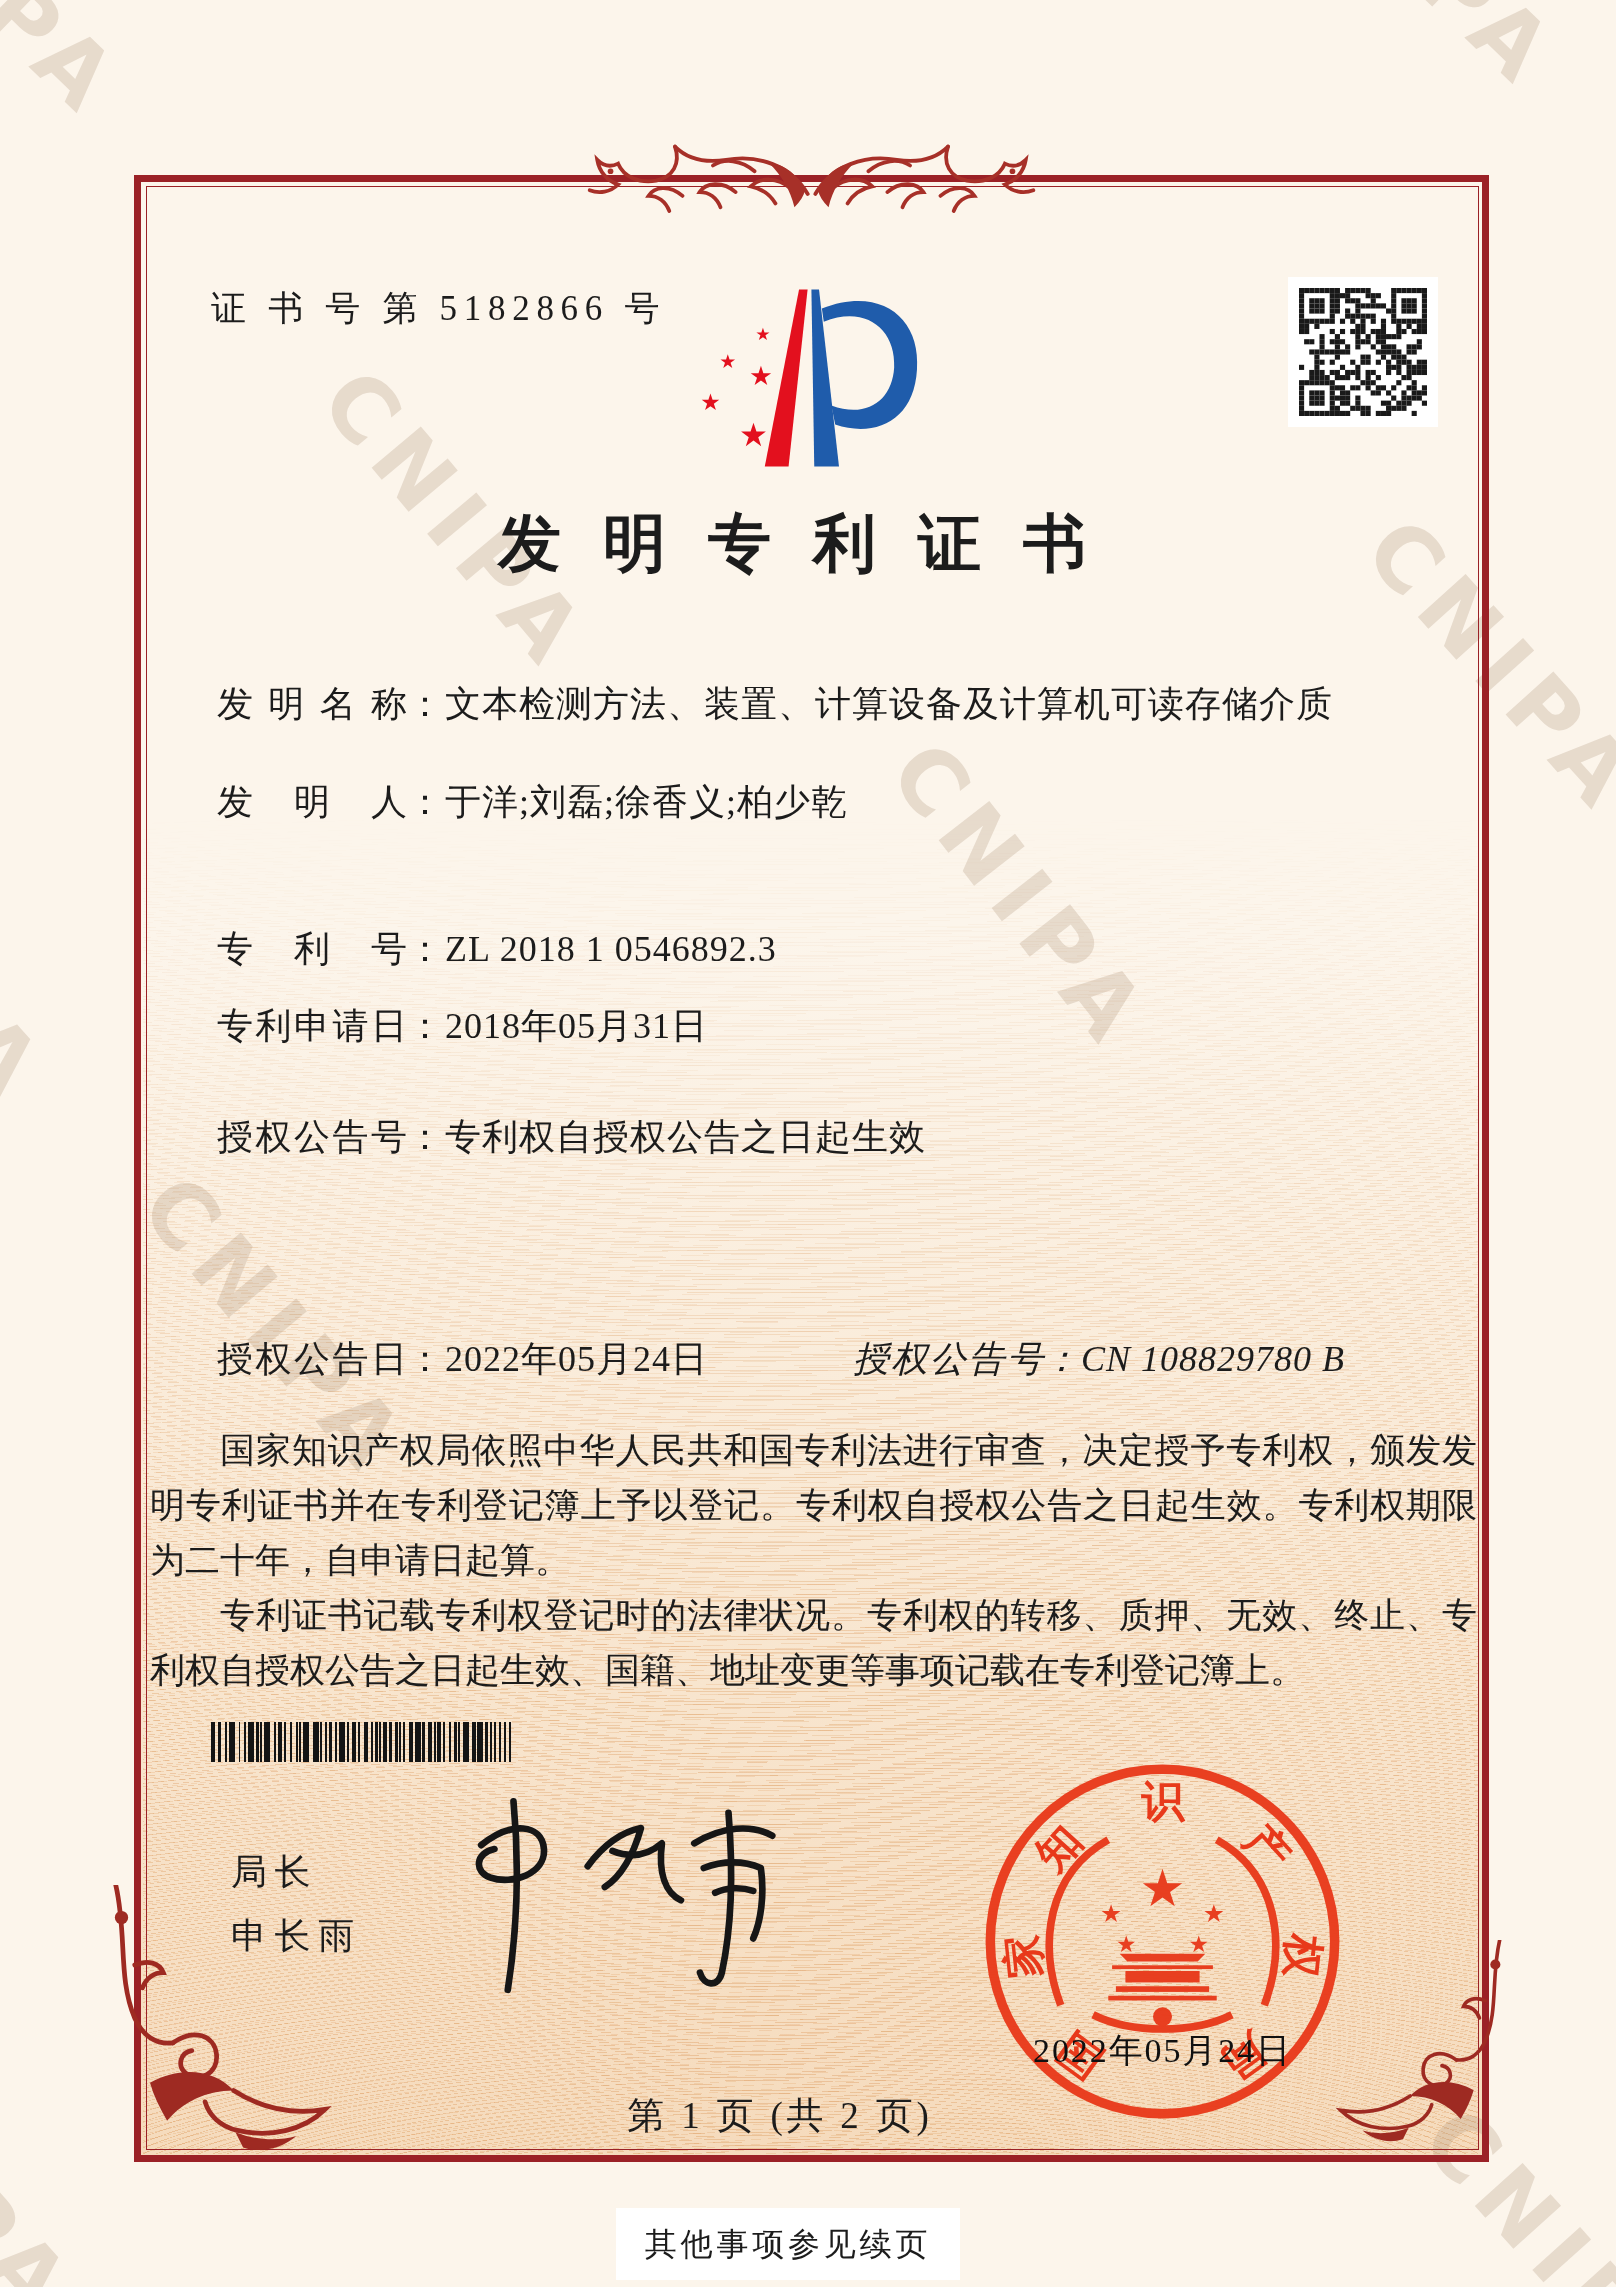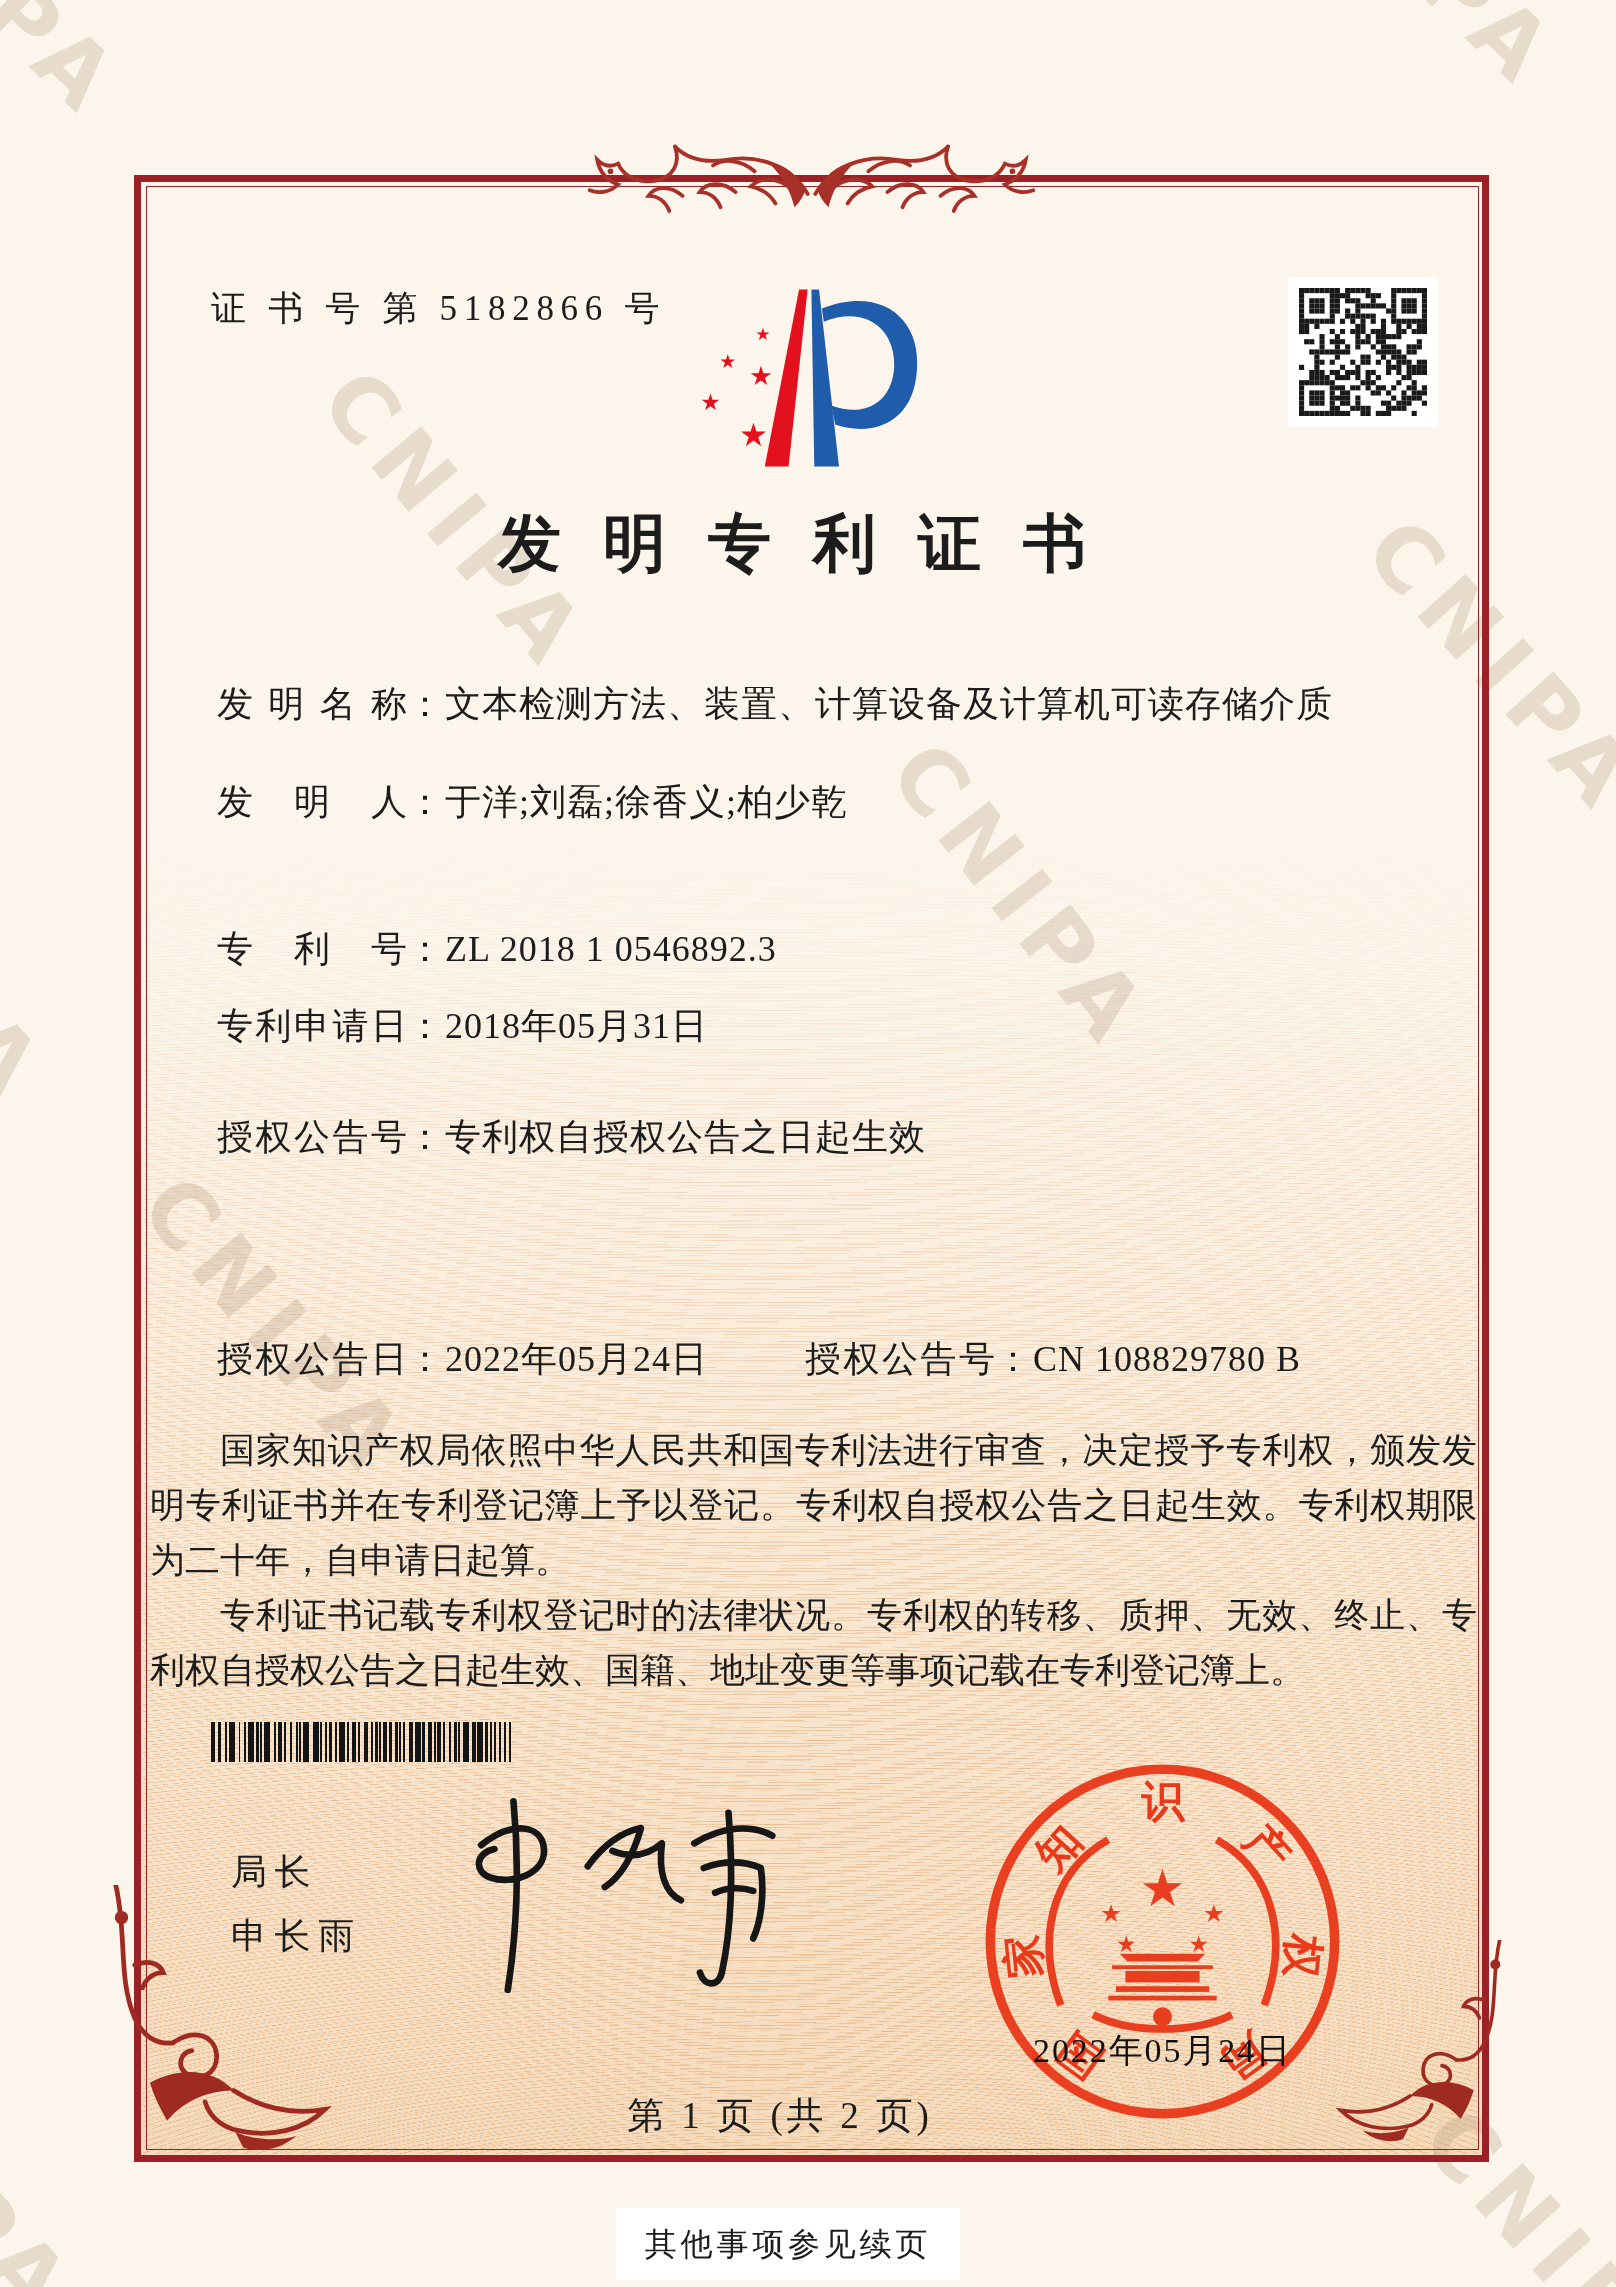--- a/index.html
+++ b/index.html
@@ -39,21 +39,21 @@
   .qr-box{position:absolute;left:1288px;top:277px;width:150px;height:150px;background:#ffffff;}
   .qr-box svg{position:absolute;left:11.4px;top:11.4px;}
   .title{
     position:absolute;left:792px;top:501px;transform:translateX(-50%);
     font-size:63px;font-weight:bold;letter-spacing:42px;padding-left:42px;white-space:nowrap;
   }
   .row{position:absolute;left:217px;font-size:36px;white-space:nowrap;}
   .row .lab{display:inline-block;width:190px;text-align:justify;text-align-last:justify;text-justify:inter-character;vertical-align:bottom;}
   .row .colon{display:inline-block;width:38px;}
   .row .val{letter-spacing:1px;}
-  .row .col2{position:absolute;left:588px;top:0;white-space:nowrap;}
+  .row .col2{position:absolute;left:636px;top:0;white-space:nowrap;font-style:italic;}
   .legal{position:absolute;left:150px;top:1423px;width:1327px;font-size:35px;line-height:55px;text-align:justify;}
   .legal p{margin:0;text-indent:70px;}
   .barcode{position:absolute;left:211px;top:1722px;width:306px;height:40px;overflow:hidden;}
   .barcode i{position:absolute;top:0;height:100%;background:#141414;}
   .director{position:absolute;left:231px;font-size:36px;letter-spacing:7.6px;}
   .sig{position:absolute;left:445px;top:1786px;}
   
   .seal{position:absolute;left:977px;top:1756px;width:371px;height:371px;z-index:7;}
   .seal svg{position:absolute;left:0;top:0;}
   .seal-char{

